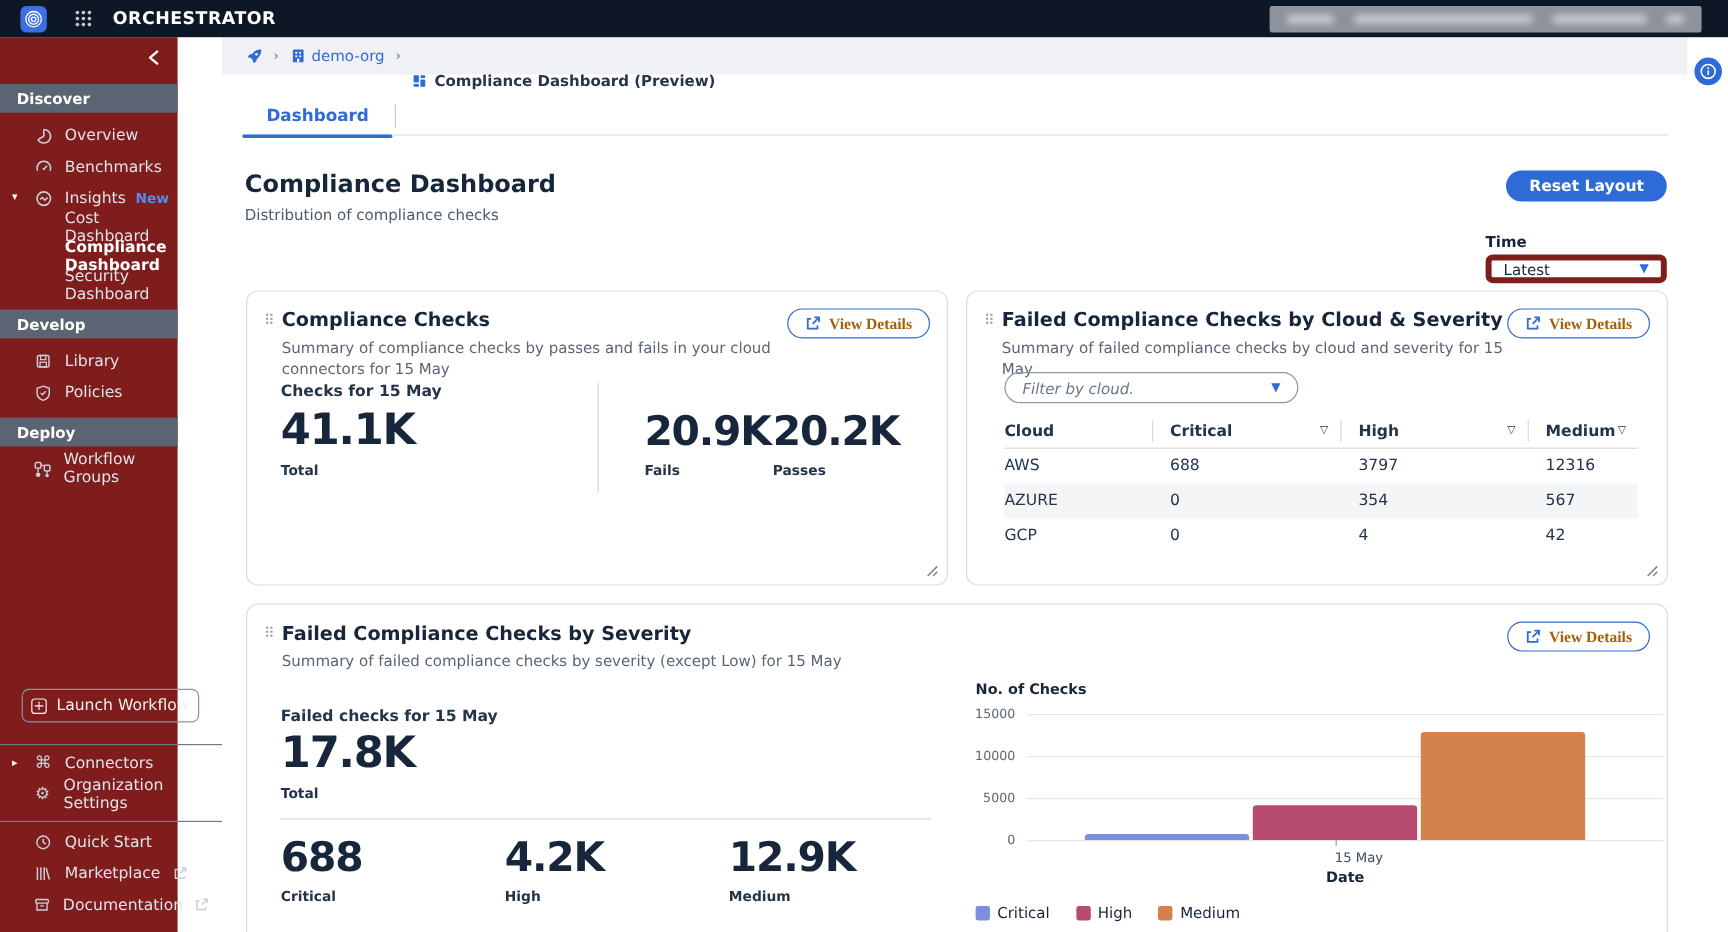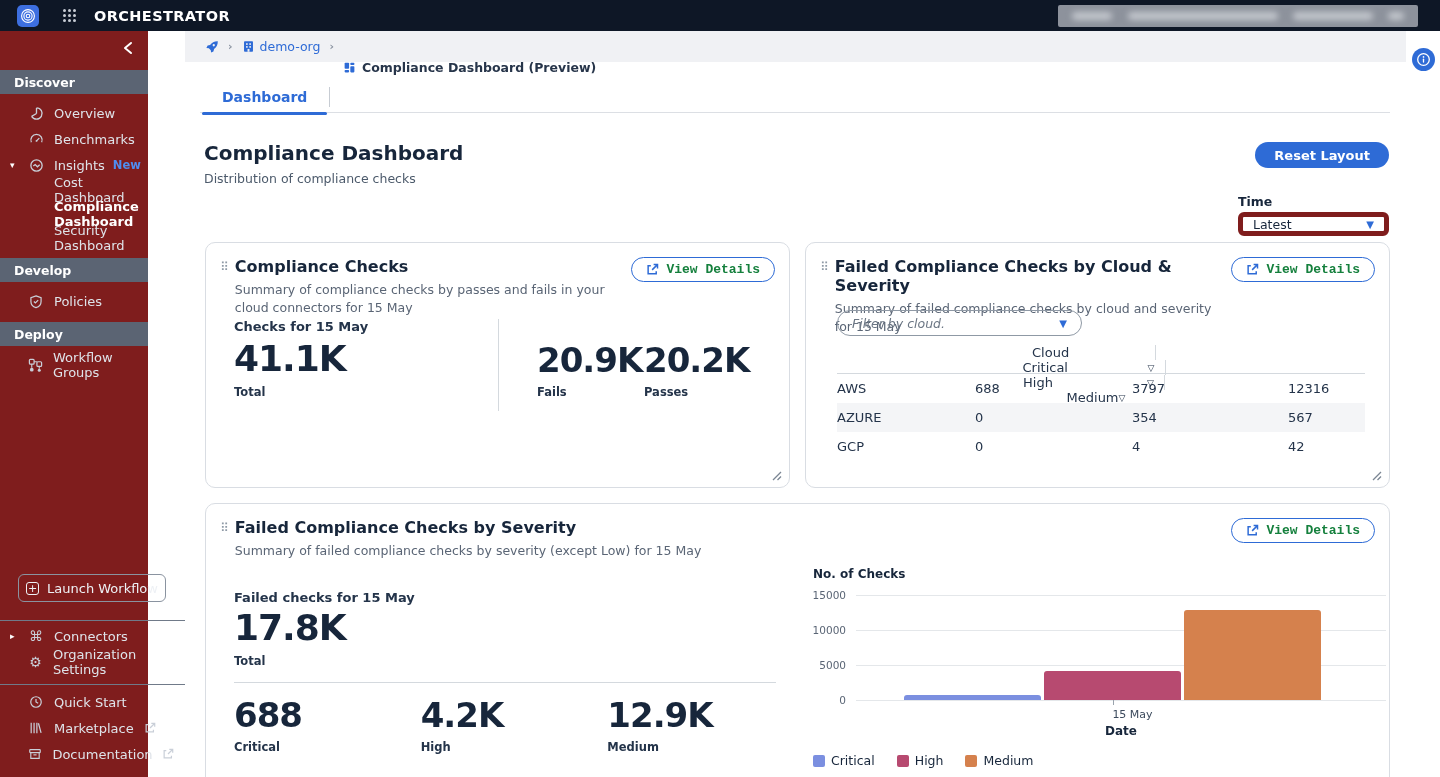--- a/index.html
+++ b/index.html
@@ -54,41 +54,41 @@
 
   
   .card { position:absolute; background:#fff; border:1px solid #d9dde3; border-radius:10px; }
   #card1 { left:20px; top:211px; width:585px; height:246px; }
   #card2 { left:620px; top:211px; width:585px; height:246px; }
   #card3 { left:20px; top:472px; width:1185px; height:296px; }
   .card-head { position:absolute; left:14px; top:14px; right:14px; display:flex; align-items:flex-start; }
   .drag-handle { color:#8f9aa6; font-size:12px; margin:3px 7px 0 0; cursor:grab; letter-spacing:-1px; }
   .card-title { font-size:16px; font-weight:bold; color:#17263b; }
   .card-sub { font-size:12.5px; color:#5a6575; margin-top:5px; line-height:1.45; }
-  .view-btn { margin-left:auto; flex:none; height:25px; border:1.5px solid #2e6bd6; border-radius:999px; background:#fff; color:#15803d; font-weight:bold; font-size:13px; font-family:Liberation Mono, monospace; display:flex; align-items:center; gap:7px; padding:0 14px; cursor:pointer; }
+  .view-btn { margin-left:auto; flex:none; height:25px; border:1.5px solid #2e6bd6; border-radius:999px; background:#fff; color:#a16207; font-weight:bold; font-size:13px; font-family:Liberation Serif, serif; display:flex; align-items:center; gap:7px; padding:0 14px; cursor:pointer; }
   .resize-handle { position:absolute; right:7px; bottom:6px; cursor:nwse-resize; }
 
   .stat-label-sm { font-size:13px; font-weight:bold; color:#24344a; }
   .big-num { font-size:36px; font-weight:bold; color:#17263b; letter-spacing:-1px; line-height:1; }
   .big-num2 { font-size:34px; font-weight:bold; color:#17263b; letter-spacing:-1px; line-height:1; }
   .num-cap { font-size:11.5px; font-weight:bold; color:#24344a; margin-top:8px; }
 
   
   .c1-sec { position:absolute; left:28px; top:76px; }
   .c1-total { position:absolute; left:28px; top:98px; }
   .c1-vdiv { position:absolute; left:292px; top:76px; height:92px; width:1px; background:#d4d9de; }
   .c1-fails { position:absolute; left:331px; top:100px; }
   .c1-passes { position:absolute; left:438px; top:100px; }
 
   
   .filter-box { position:absolute; left:31px; top:67px; width:245px; height:26px; border:1px solid #8f99a5; border-radius:13px; display:flex; align-items:center; padding:0 14px; cursor:pointer; }
   .filter-box .ph { font-size:12.5px; font-style:italic; color:#6b7684; }
   .filter-box .sel-caret { margin-left:auto; color:#2e6bd6; font-size:10px; }
   .tbl { position:absolute; left:31px; top:102px; right:24px; font-size:13px; }
-  .tbl-hrow { display:flex; height:29px; align-items:center; border-bottom:1px solid #d4d9de; font-weight:normal; color:#24344a;flex-direction:column; }
+  .tbl-hrow { display:flex; height:29px; align-items:center; border-bottom:1px solid #d4d9de; font-weight:bold; color:#24344a; }
   .tbl-row { display:flex; height:29px; align-items:center; color:#24344a; }
   .tbl-row:nth-child(odd) { background:#f4f5f7; }
   .col-cloud { width:124px; }
   .col-a { width:143px; display:flex; align-items:center; }
   .col-b { width:142px; display:flex; align-items:center; }
   .col-c { flex:1; display:flex; align-items:center; }
   .tbl-hrow .col-cloud, .tbl-hrow .col-a, .tbl-hrow .col-b { border-right:1px solid #d4d9de; margin-right:14px; height:18px; display:flex; align-items:center; }
   .tbl-hrow .col-cloud { border-right:1px solid #d4d9de; }
   .tbl-row .col-cloud, .tbl-row .col-a, .tbl-row .col-b { margin-right:14px; }
   .sort-tri { margin-left:auto; margin-right:10px; font-size:9px; color:#24344a; cursor:pointer; }
@@ -193,20 +193,30 @@
     <div class="sub-item active">
         <span>Compliance Dashboard</span>
       </div>
     <div class="sub-item">
         <span>Security Dashboard</span>
       </div>
   </div>
 
   <div class="sec-header">Develop</div>
   <div class="nav">
+    <div class="nav-item">
+      <span class="ic">
+          <svg width="14" height="14" viewBox="0 0 16 16">
+            <rect x="2.5" y="2.5" width="11" height="11" rx="1.5" fill="none" stroke="#c9cfd8" stroke-width="1.4"></rect>
+            <rect x="5.5" y="2.5" width="5" height="4" fill="none" stroke="#c9cfd8" stroke-width="1.2"></rect>
+            <rect x="5" y="9" width="6" height="4.5" fill="none" stroke="#c9cfd8" stroke-width="1.2"></rect>
+          </svg>
+        </span>
+      <span>Library</span>
+    </div>
     <div class="nav-item">
       <span class="ic">
           <svg width="14" height="15" viewBox="0 0 16 16">
             <path d="M8 1.5 L13.8 3.6 V8 C13.8 11.6 11.2 14 8 15 C4.8 14 2.2 11.6 2.2 8 V3.6 Z" fill="none" stroke="#c9cfd8" stroke-width="1.4"></path>
             <path d="M5.6 8 L7.3 9.7 L10.5 6.4" fill="none" stroke="#c9cfd8" stroke-width="1.4"></path>
           </svg>
         </span>
       <span>Policies</span>
     </div>
   </div>

